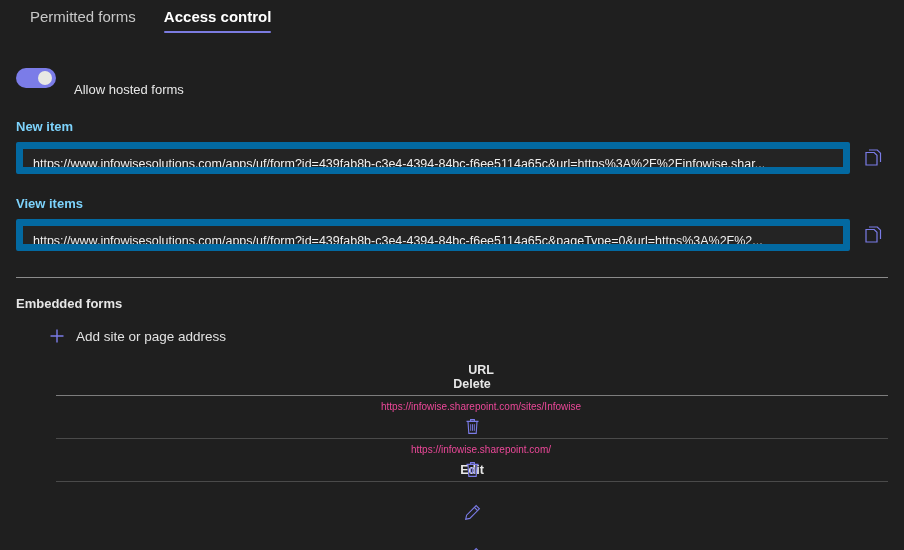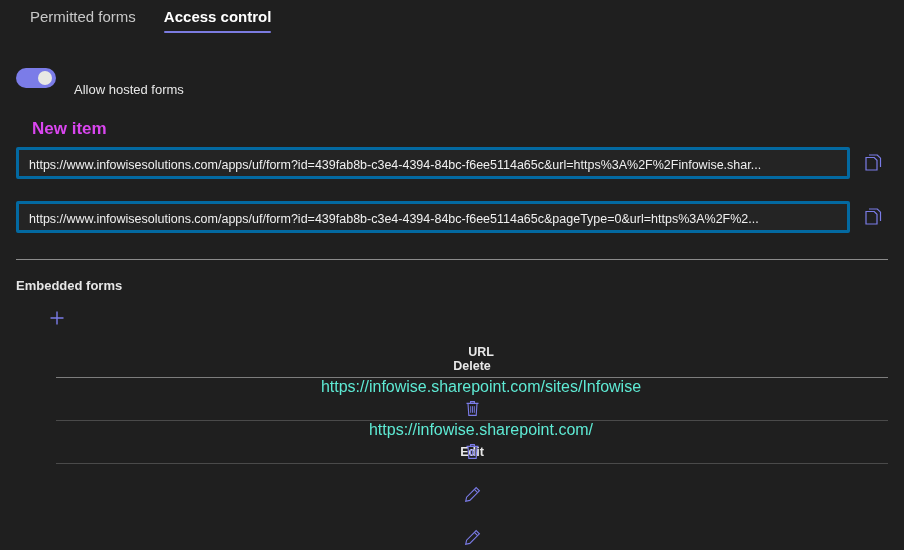--- a/index.html
+++ b/index.html
@@ -78,36 +78,35 @@
     color: #e8e8e8;
     margin-top: 24px;
   }
 
   
   .field {
     margin-top: 22px;
     padding: 0 16px;
   }
   .field-label {
-    font-size: 17px;
+    font-size: 13px;
     font-weight: bold;
-    color: #d946ef;
+    color: #7dd3fc;
     margin-bottom: 8px;
-    margin-left: 16px;
   }
   .field-row {
     display: flex;
     align-items: center;
   }
   .text-input {
     flex: 1 1 auto;
     height: 32px;
     line-height: 30px;
     background: #242424;
-    border: 3px solid #0369a1;
+    border: 7px solid #0369a1;
     border-radius: 2px;
     color: #f0f0f0;
     font-family: "Liberation Sans", sans-serif;
     font-size: 12.5px;
     padding: 0 10px;
     overflow: hidden;
     white-space: nowrap;
     text-overflow: ellipsis;
   }
   .copy-btn {
@@ -173,22 +172,22 @@
   .c-url   { flex: 1 1 auto; padding-left: 18px; }
   .c-del   { flex: 0 0 86px; text-align: center; }
   .c-edit  { flex: 0 0 86px; text-align: center; }
 
   .th {
     font-size: 12.5px;
     font-weight: bold;
     color: #e8e8e8;
   }
   .link {
-    font-size: 16px;
-    color: #5eead4;
+    font-size: 10px;
+    color: #ec4899;
     text-decoration: none;
     cursor: pointer;
   }
   .icon-btn {
     display: inline-flex;
     align-items: center;
     justify-content: center;
     width: 24px;
     height: 24px;
     cursor: pointer;
@@ -221,20 +220,21 @@
     <div class="copy-btn">
       <svg width="17" height="19" viewBox="0 0 17 19" fill="none" aria-hidden="true">
         <path d="M1 3.5h8.2L12 6.3V16H1V3.5z" stroke="#7b7ce8" stroke-width="1.2" fill="none"></path>
         <path d="M4 1h8.3L15.5 4.2V13" stroke="#7b7ce8" stroke-width="1.2" fill="none"></path>
       </svg>
     </div>
   </div>
 </div>
 
 <div class="field">
+  <div class="field-label">View items</div>
   <div class="field-row">
     <div class="text-input">https://www.infowisesolutions.com/apps/uf/form?id=439fab8b-c3e4-4394-84bc-f6ee5114a65c&amp;pageType=0&amp;url=https%3A%2F%2...</div>
     <div class="copy-btn">
       <svg width="17" height="19" viewBox="0 0 17 19" fill="none" aria-hidden="true">
         <path d="M1 3.5h8.2L12 6.3V16H1V3.5z" stroke="#7b7ce8" stroke-width="1.2" fill="none"></path>
         <path d="M4 1h8.3L15.5 4.2V13" stroke="#7b7ce8" stroke-width="1.2" fill="none"></path>
       </svg>
     </div>
   </div>
 </div>
@@ -242,20 +242,21 @@
 <div class="divider"></div>
 
 <div class="section-title">Embedded forms</div>
 
 <div class="add-row">
   <span class="plus">
     <svg width="16" height="16" viewBox="0 0 16 16" aria-hidden="true">
       <path d="M8 1.5v13M1.5 8h13" stroke="#7b7ce8" stroke-width="1.4" stroke-linecap="butt"></path>
     </svg>
   </span>
+  <span class="add-label">Add site or page address</span>
 </div>
 
 <div class="table">
 
   <div class="trow head">
     <div class="c-url th">URL</div>
     <div class="c-del th">Delete</div>
     <div class="c-edit th">Edit</div>
   </div>
 

